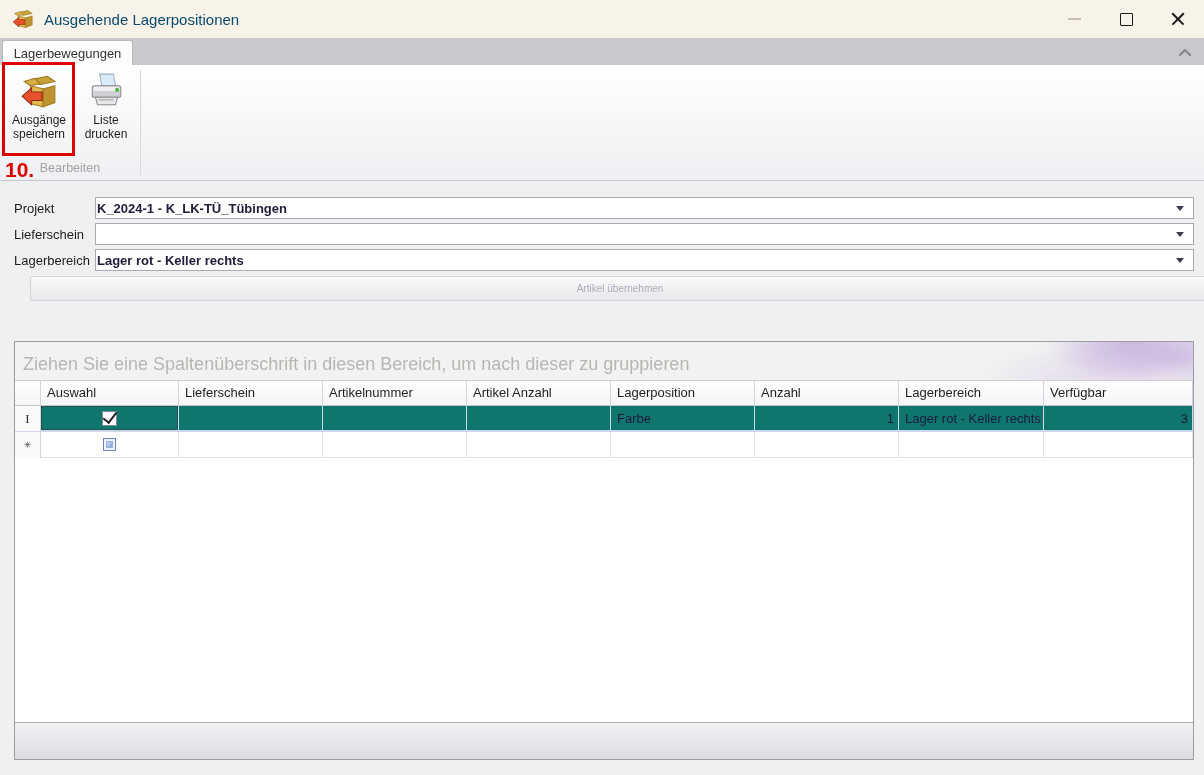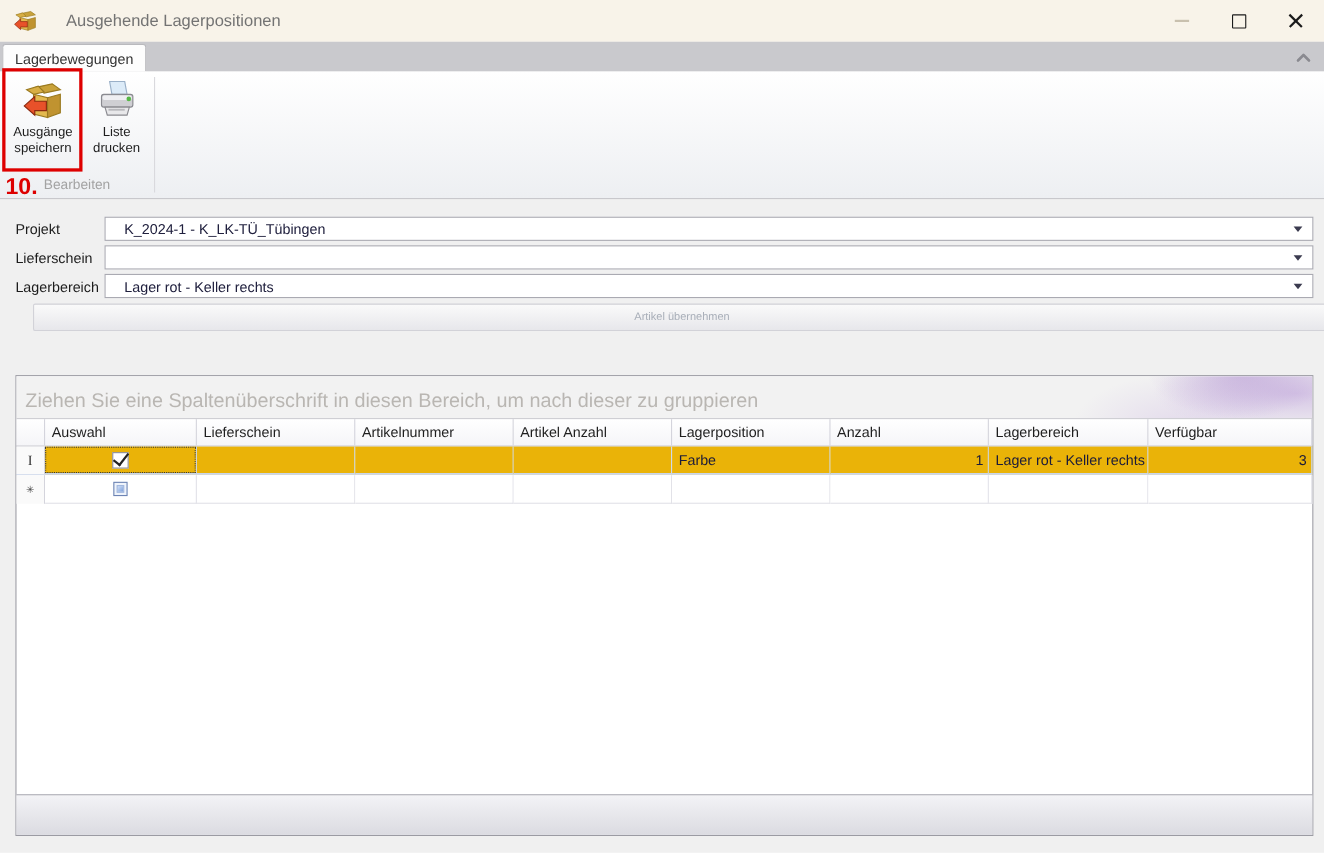--- a/index.html
+++ b/index.html
@@ -4,21 +4,21 @@
 <style>
   * { margin:0; padding:0; box-sizing:border-box; }
   html,body { width:1204px; height:775px; }
   body { font-family:"Liberation Sans", sans-serif; background:#f0f0f0; }
 
   .window { position:relative; width:1204px; height:775px; background:#f0f0f0; overflow:hidden; }
 
   
   .titlebar { position:absolute; left:0; top:0; width:100%; height:38px; background:#f8f3e9; display:flex; align-items:center; }
   .app-icon { margin-left:12px; width:22px; height:22px; flex:0 0 auto; }
-  .title-text { margin-left:26px; font-size:15px; color:#737373; }
+  .title-text { margin-left:10px; font-size:15px; color:#0c4a6e; }
   .win-controls { position:absolute; right:0; top:0; height:38px; display:flex; }
   .win-btn { width:52px; height:38px; display:flex; align-items:center; justify-content:center; }
   .glyph-min { width:13px; height:2px; background:#c9c0ae; }
   .glyph-max { width:13px; height:13px; border:1.5px solid #1a1a1a; border-radius:1px; }
   .glyph-close { position:relative; width:14px; height:14px; }
   .glyph-close::before,.glyph-close::after { content:""; position:absolute; left:-1px; top:6px; width:16px; height:1.6px; background:#1a1a1a; }
   .glyph-close::before { transform:rotate(45deg); }
   .glyph-close::after { transform:rotate(-45deg); }
 
   
@@ -36,21 +36,21 @@
   .rbtn-print { left:78px; width:56px; }
   .annotation-box { position:absolute; left:2px; top:-3px; width:73px; height:94px; border:3px solid #de0000; pointer-events:none; }
   .annotation-num { position:absolute; left:5px; top:93px; color:#dd0000; font-weight:bold; font-size:21px; }
   .group-caption { position:absolute; left:0; top:96px; width:140px; text-align:center; color:#a3a3a3; font-size:12.5px; }
 
   
   .form-label { position:absolute; left:14px; font-size:13px; color:#1c1c1c; }
   .lbl-0 { top:201px; } .lbl-1 { top:227px; } .lbl-2 { top:253px; }
   .combo { position:absolute; left:95px; width:1099px; height:22px; background:#ffffff; border:1px solid #aaaab2; font-size:13px; color:#20203e; display:flex; align-items:center; }
   .cmb-0 { top:197px; } .cmb-1 { top:223px; } .cmb-2 { top:249px; }
-  .combo-value { padding-left:17px; flex:1; white-space:nowrap; overflow:hidden; }
+  .combo-value { padding-left:1px; flex:1; white-space:nowrap; overflow:hidden;font-weight:bold; }
   .combo-arrow { width:0; height:0; margin-right:9px; border-left:4px solid transparent; border-right:4px solid transparent; border-top:5px solid #3b3b4f; }
   .takeover-btn { position:absolute; left:30px; top:276px; width:1180px; height:25px; background:linear-gradient(#fafafa,#e7e7eb); border:1px solid #d2d2d8; border-radius:2px; color:#a8aeb8; font-size:10px; display:flex; align-items:center; justify-content:center; }
 
   
   .grid { position:absolute; left:14px; top:341px; width:1180px; height:419px; background:#ffffff; border:1px solid #9b9ba3; }
   .group-panel { position:relative; height:39px; background:#f2f2f2; border-bottom:1px solid #cfcfd4; overflow:hidden; }
   .swirl { position:absolute; right:0; top:0; width:300px; height:39px;
     background:
       radial-gradient(ellipse 120px 60px at 78% -10%, rgba(168,132,204,0.45), transparent 70%),
       radial-gradient(ellipse 180px 50px at 95% 40%, rgba(183,150,216,0.50), transparent 72%),
@@ -61,21 +61,21 @@
   .hdr-row { display:flex; height:25px; background:linear-gradient(#ffffff,#f5f5f8); border-bottom:1px solid #c4c4cc; font-size:13px; color:#1e1e1e; }
   .hdr-cell { border-right:1px solid #d4d4dc; padding:4px 0 0 6px; overflow:hidden; white-space:nowrap; }
   .hdr-ind { width:26px; padding:0; }
 
   .grow { display:flex; height:26px; font-size:13px; color:#1b1b3a; }
   .cell { display:flex; align-items:center; padding-left:6px; overflow:hidden; white-space:nowrap; }
   .num { justify-content:flex-end; padding-right:4px; padding-left:0; }
   .ind-cell { width:26px; display:flex; align-items:center; justify-content:center; background:#fafafa; border-right:1px solid #d4d4dc; color:#333; padding:0; }
   .ind-glyph-edit { font-family:"Liberation Serif", serif; font-size:13px; }
   .ind-glyph-new { font-size:9px; color:#444; }
-  .row-sel .cell { background:#eab308; border-right:1px solid #ccd9ec; border-bottom:1px solid #c9d6ea; }
+  .row-sel .cell { background:#0f766e; border-right:1px solid #ccd9ec; border-bottom:1px solid #c9d6ea; }
   .row-sel { border-bottom:1px solid #cfd9ea; }
   .row-new .cell { background:#ffffff; border-right:1px solid #e2e2e8; border-bottom:1px solid #e2e2e8; }
   .focus-cell { position:relative; justify-content:center; padding-left:0; }
   .focus-rect { position:absolute; left:0; top:0; right:0; bottom:0; border:1px dotted #333; pointer-events:none; }
 
   .c0{width:138px;} .c1{width:144px;} .c2{width:144px;} .c3{width:144px;}
   .c4{width:144px;} .c5{width:144px;} .c6{width:145px;} .c7{flex:1;}
 
   .chk { position:relative; width:15px; height:15px; background:#ffffff; border:1px solid #8a8a92; }
   .chk-check::after { content:""; position:absolute; left:3px; top:-3px; width:6px; height:12px; border-right:2px solid #222; border-bottom:2px solid #222; transform:rotate(38deg); }

